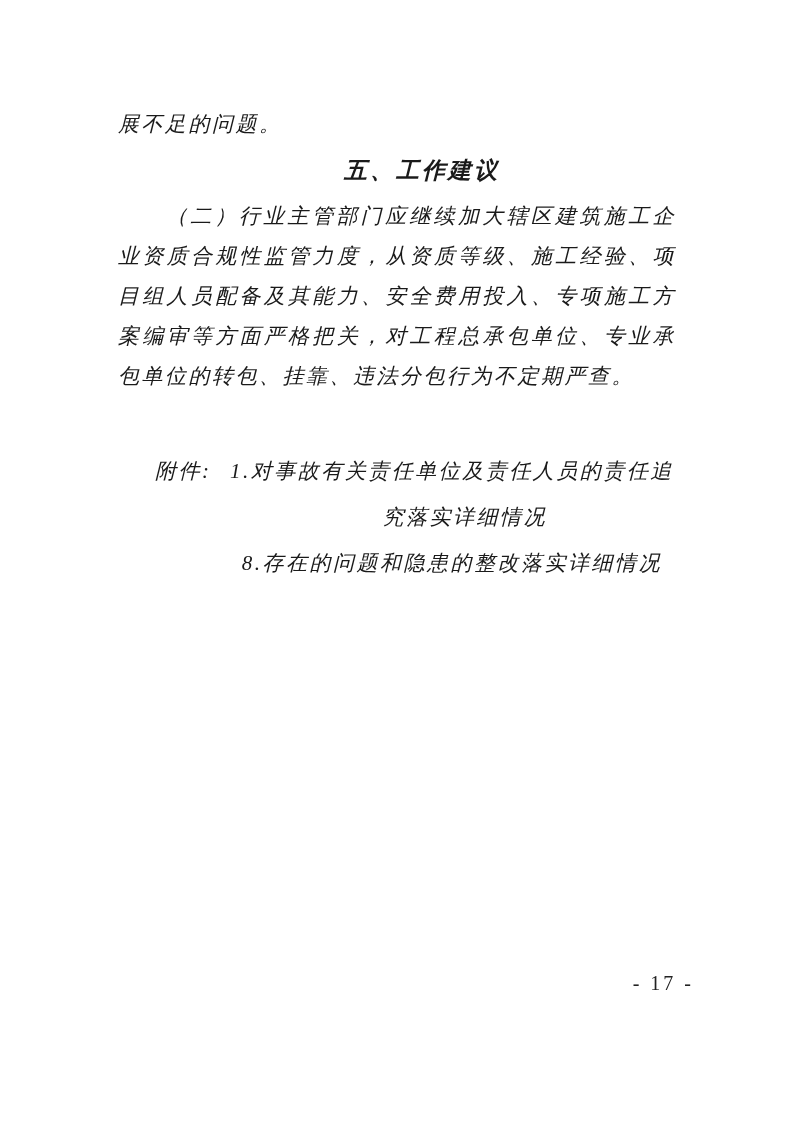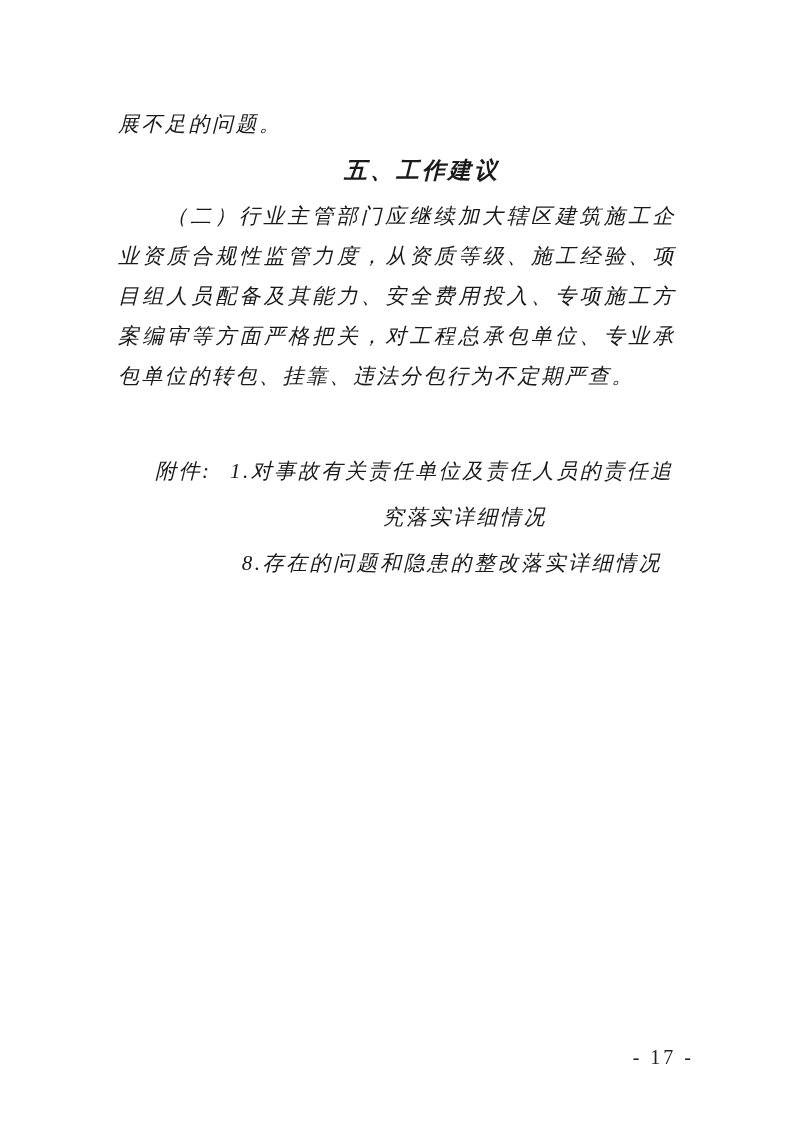--- a/index.html
+++ b/index.html
@@ -64,21 +64,21 @@
   .att-items {
     width: 466px;
   }
   .att-item {
     padding-left: 26px;
     text-indent: -26px;
     text-align: center;
   }
   .page-number {
     position: absolute;
-    top: 1046px;
+    top: 972px;
     right: 100px;
     font-size: 20px;
     letter-spacing: 3px;
     color: #222222;
   }
 </style>
 </head>
 <body>
 
 <div class="page">

